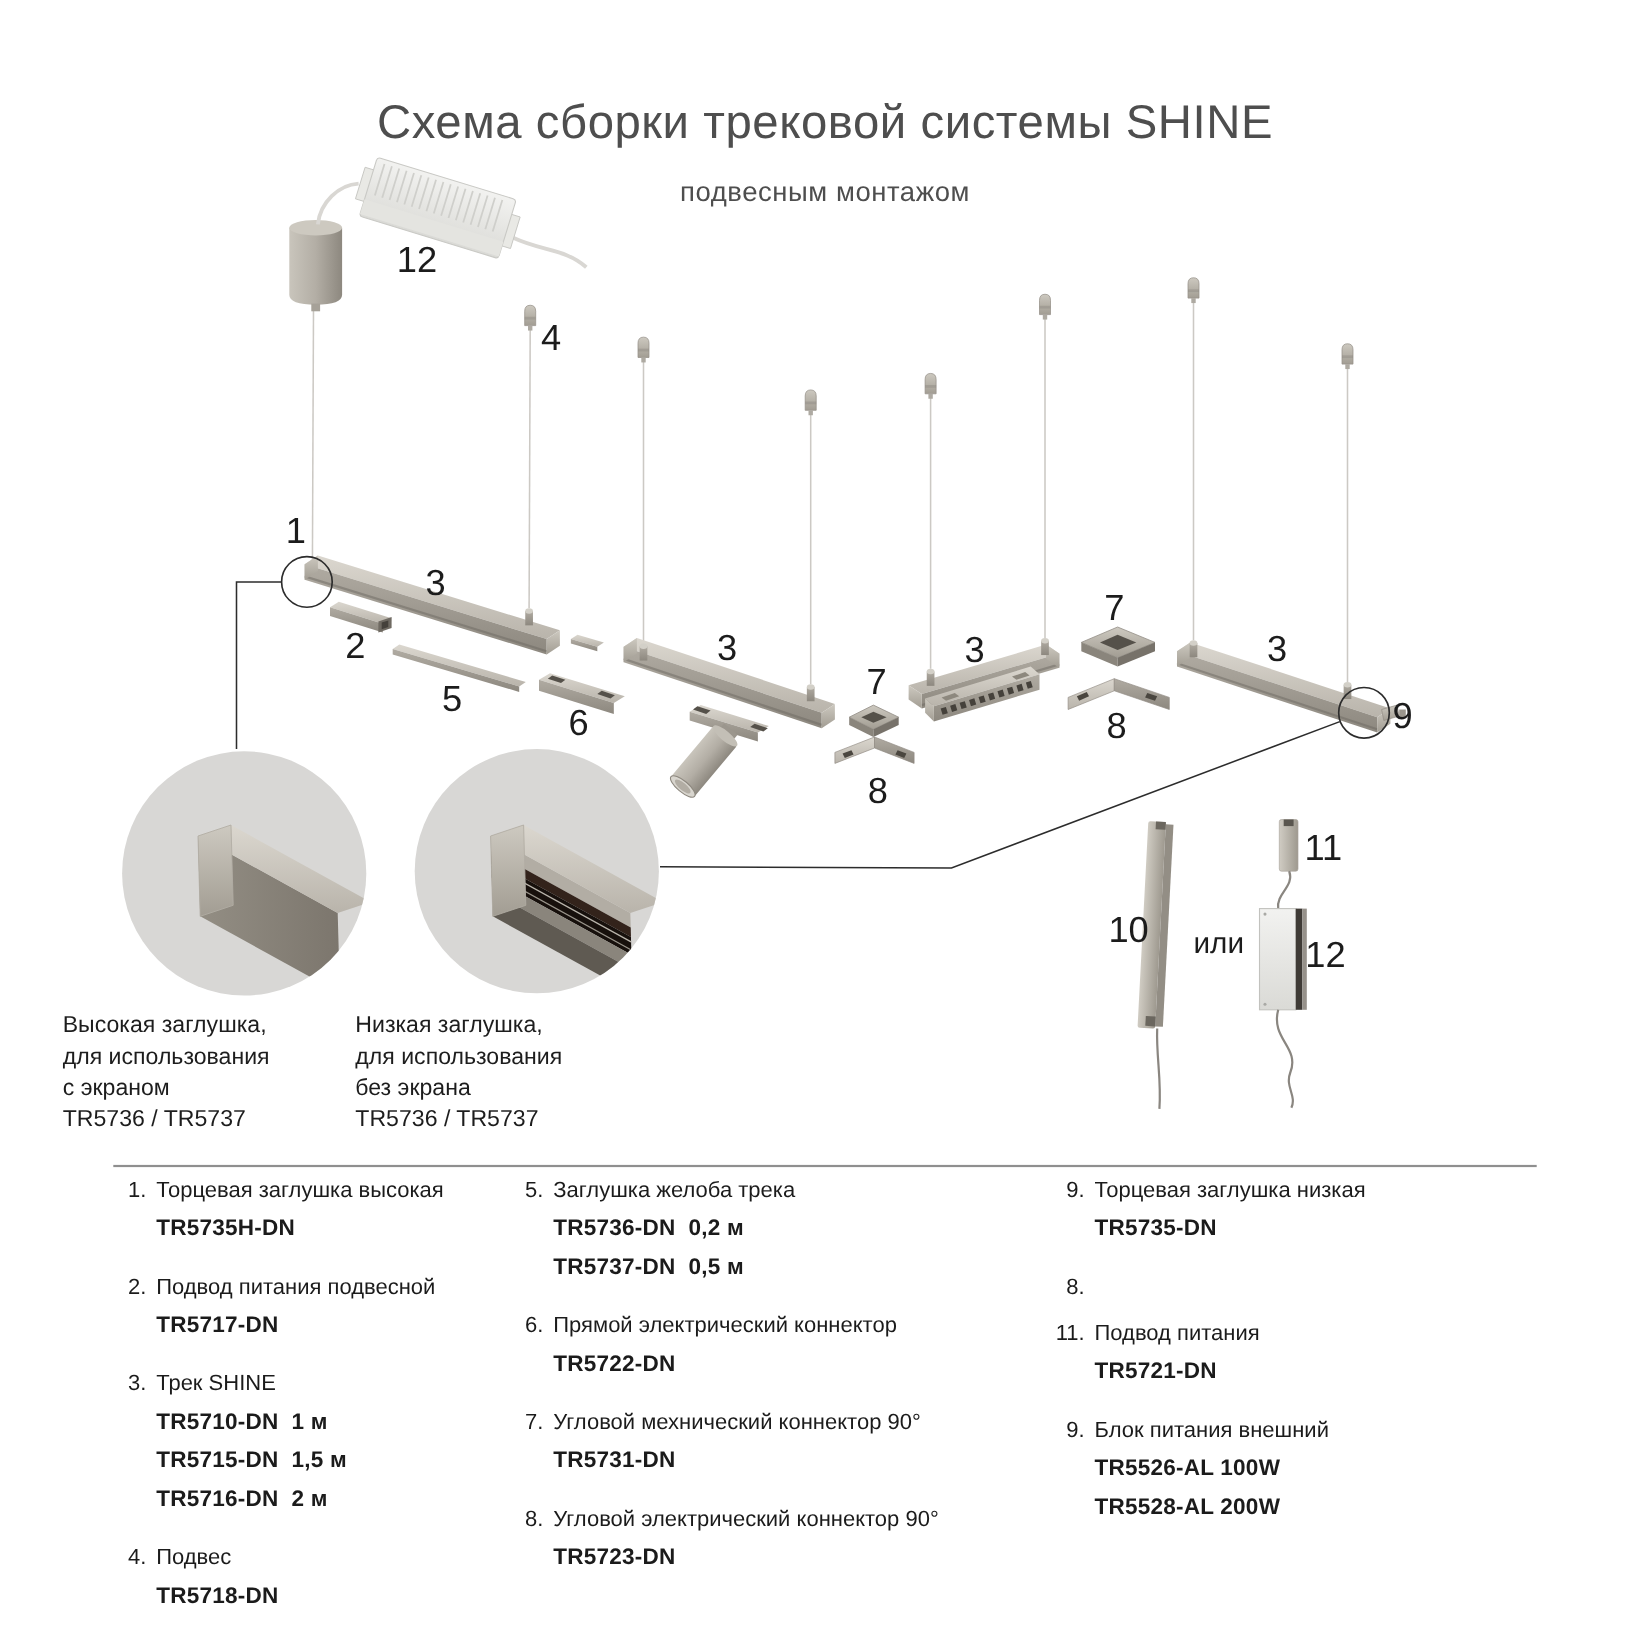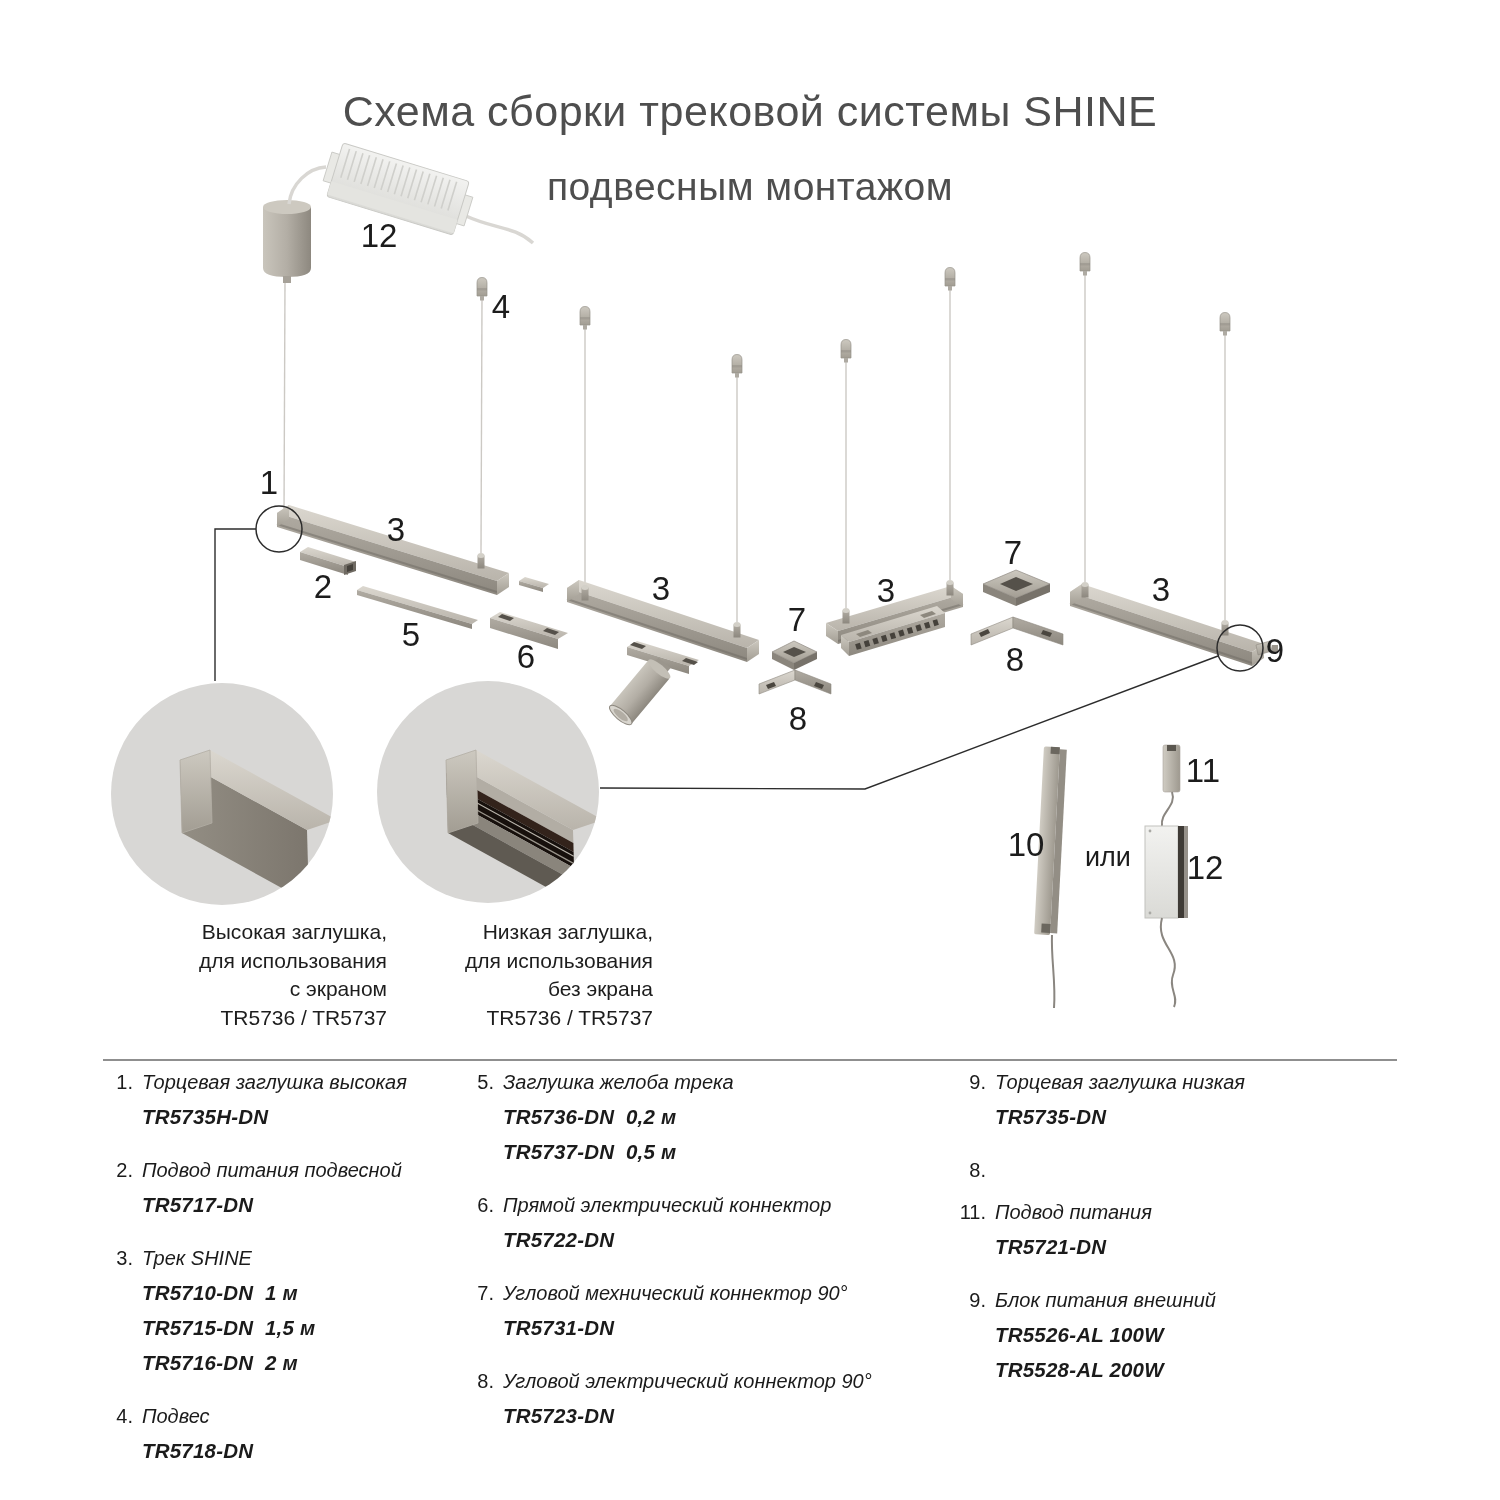--- a/index.html
+++ b/index.html
@@ -1,36 +1,36 @@
 <!DOCTYPE html>
 <html><head>
 <meta charset="utf-8">
 <style>
   html,body{margin:0;padding:0;background:#ffffff;}
   .page{position:relative;width:1500px;height:1500px;background:#ffffff;
         font-family:"Liberation Sans",sans-serif;overflow:hidden;}
   .title{position:absolute;top:86px;left:0;width:1500px;text-align:center;color:#4e4e4e;}
   .title .t1{font-size:43px;line-height:50px;letter-spacing:0.5px;}
-  .title .t2{font-size:39px;line-height:46px;margin-top:28px;letter-spacing:0.5px;}
+  .title .t2{font-size:25px;line-height:46px;margin-top:16px;letter-spacing:0.5px;}
   svg.diagram{position:absolute;top:0;left:0;}
-  .callout-text{position:absolute;width:330px;text-align:right;font-size:21px;
+  .callout-text{position:absolute;width:330px;text-align:left;font-size:21px;
         line-height:28.5px;color:#1d1d1d;}
   .callout-text div{white-space:nowrap;}
   .divider{position:absolute;left:103px;top:1059px;width:1294px;height:2px;background:#8f8f8f;}
   .legend{position:absolute;top:1070px;color:#1b1b1b;}
   .legend .col{position:absolute;top:0;}
   .col1{left:103px;width:360px;}
   .col2{left:468px;width:470px;}
   .col3{left:946px;width:460px;}
   .item{display:flex;margin-bottom:18px;}
   .num{text-align:right;margin-right:9px;font-size:20px;line-height:24px;flex:none;}
   .col1 .num{width:30px;}
   .col2 .num{width:26px;}
   .col3 .num{width:40px;}
-  .body{flex:1;font-style:italic;}
+  .body{flex:1;}
   .name{font-size:20px;line-height:24px;margin:0 0 11px 0;}
   .sku{font-size:20.5px;font-weight:700;line-height:24px;margin:0 0 11px 0;white-space:pre-wrap;letter-spacing:0.2px;}
   text.dnum{font-size:33px;fill:#1c1c1c;text-anchor:middle;font-family:"Liberation Sans",sans-serif;}
   text.dor{font-size:27px;fill:#1c1c1c;text-anchor:middle;font-family:"Liberation Sans",sans-serif;}
 </style>
 </head>
 <body>
 
 <div class="page">
 

